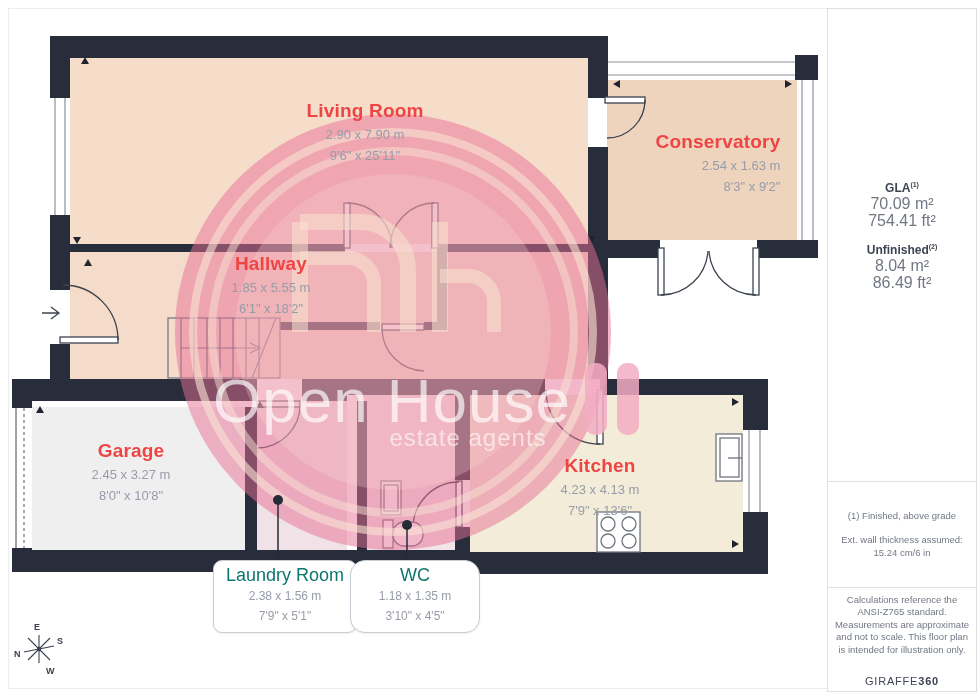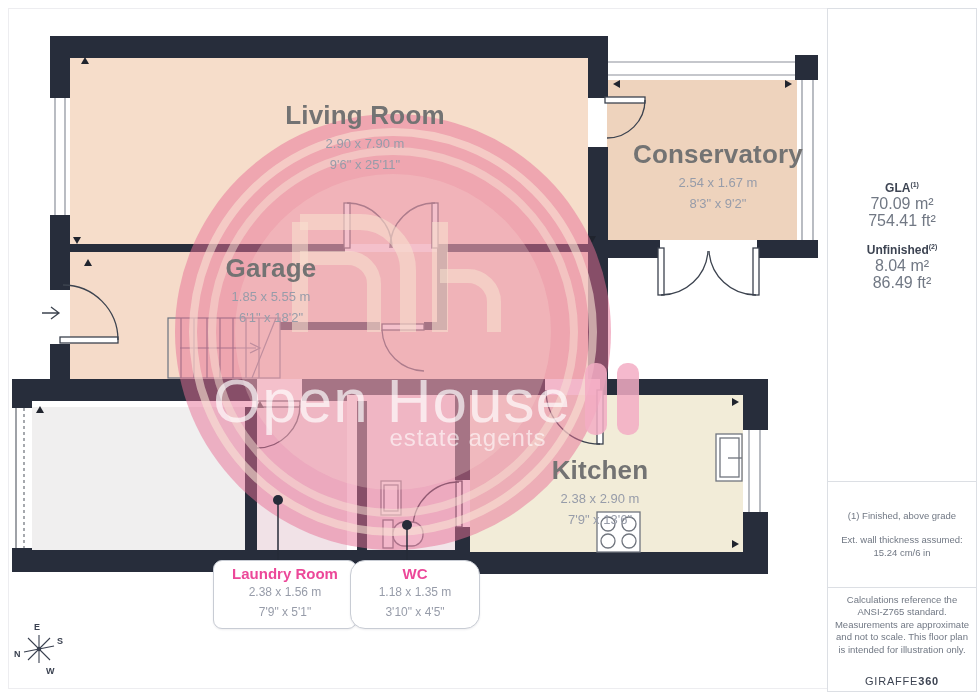--- a/index.html
+++ b/index.html
@@ -4,29 +4,29 @@
 <style>
   html,body{margin:0;padding:0;background:#ffffff;}
   #stage{position:relative;width:980px;height:693px;background:#fff;overflow:hidden;
          font-family:"Liberation Sans",sans-serif;}
   .page-frame{position:absolute;left:8px;top:8px;right:6px;bottom:4px;
               border:1px solid #ededf0;pointer-events:none;}
   #plan-svg{position:absolute;left:0;top:0;width:980px;height:693px;}
 
   
   .room-label{position:absolute;text-align:center;transform:translateX(-50%);white-space:nowrap;}
-  .room-label .rname{font-size:26px;font-weight:bold;color:#737373;letter-spacing:.2px;}
+  .room-label .rname{font-size:19px;font-weight:bold;color:#ef4444;letter-spacing:.2px;}
   .room-label .rdim{font-size:13px;color:#979ca9;line-height:21px;}
   .room-label .rname{display:block;margin-bottom:2px;}
   .room-label .rdim{display:block;}
 
   
   .callout{position:absolute;background:#ffffff;border:1.5px solid #c8ccd4;border-radius:9px;
            text-align:center;padding:4px 8px 6px 8px;box-shadow:0 1px 2px rgba(40,44,60,.08);}
-  .callout .rname{font-size:15px;font-weight:bold;color:#ec4899;display:block;}
+  .callout .rname{font-size:18px;font-weight:normal;color:#0f766e;display:block;}
   .callout .rdim{font-size:12px;color:#979ca9;line-height:20px;display:block;white-space:nowrap;}
 
   
   .sidebar{position:absolute;left:827px;top:8px;width:150px;height:684px;background:#fff;
            border:1px solid #dcdfe4;box-sizing:border-box;color:#717884;}
   .sb-top{height:472px;box-sizing:border-box;padding-top:172px;text-align:center;}
   .sb-mid,.sb-bot{height:106px;box-sizing:border-box;border-top:1px solid #dcdfe4;
            display:flex;flex-direction:column;justify-content:center;align-items:center;
            text-align:center;font-size:9.5px;line-height:12.5px;padding:4px 6px;}
   .sb-head{font-size:12px;font-weight:bold;color:#3d4452;}
@@ -217,33 +217,38 @@
       <line x1="407" y1="527" x2="407" y2="560"></line>
       <circle cx="407" cy="525" r="5" fill="#262b38" stroke="none"></circle>
     </g>
   </svg>
 
   <div class="room-label" style="left:365px;top:100px;">
     <span class="rname">Living Room</span>
     <span class="rdim">2.90 x 7.90 m</span>
     <span class="rdim">9'6" x 25'11"</span>
   </div>
-  <div class="room-label" style="left:718px;top:139px;">
+  <div class="room-label" style="left:718px;top:131px;text-align:right;">
     <span class="rname">Conservatory</span>
-    <span class="rdim">2.54 x 1.67 m</span>
+    <span class="rdim">2.54 x 1.63 m</span>
     <span class="rdim">8'3" x 9'2"</span>
   </div>
   <div class="room-label" style="left:271px;top:253px;">
-    <span class="rname">Garage</span>
+    <span class="rname">Hallway</span>
     <span class="rdim">1.85 x 5.55 m</span>
     <span class="rdim">6'1" x 18'2"</span>
   </div>
+  <div class="room-label" style="left:131px;top:440px;">
+    <span class="rname">Garage</span>
+    <span class="rdim">2.45 x 3.27 m</span>
+    <span class="rdim">8'0" x 10'8"</span>
+  </div>
   <div class="room-label" style="left:600px;top:455px;text-align:center;">
     <span class="rname">Kitchen</span>
-    <span class="rdim">2.38 x 2.90 m</span>
+    <span class="rdim">4.23 x 4.13 m</span>
     <span class="rdim">7'9" x 13'6"</span>
   </div>
 
   <div class="callout" style="left:213px;top:560px;width:126px;">
     <span class="rname">Laundry Room</span>
     <span class="rdim">2.38 x 1.56 m</span>
     <span class="rdim">7'9" x 5'1"</span>
   </div>
   <div class="callout" style="left:350px;top:560px;width:112px;border-radius:15px;">
     <span class="rname">WC</span>

